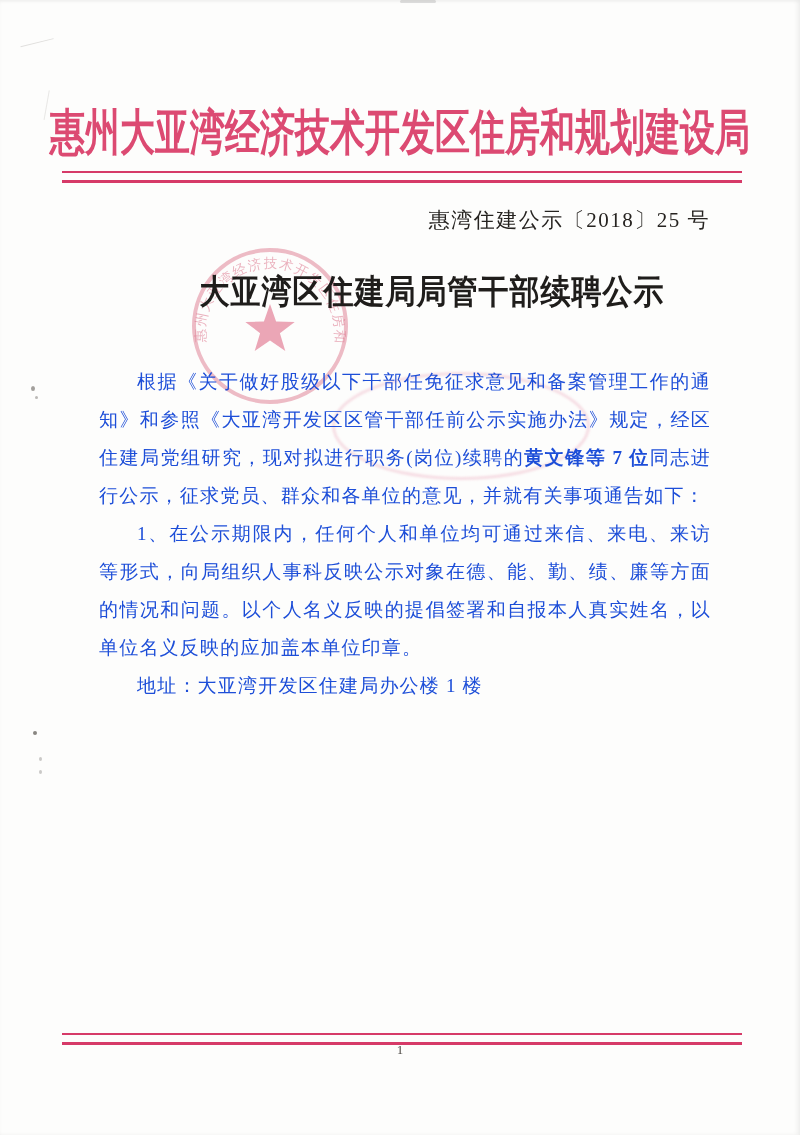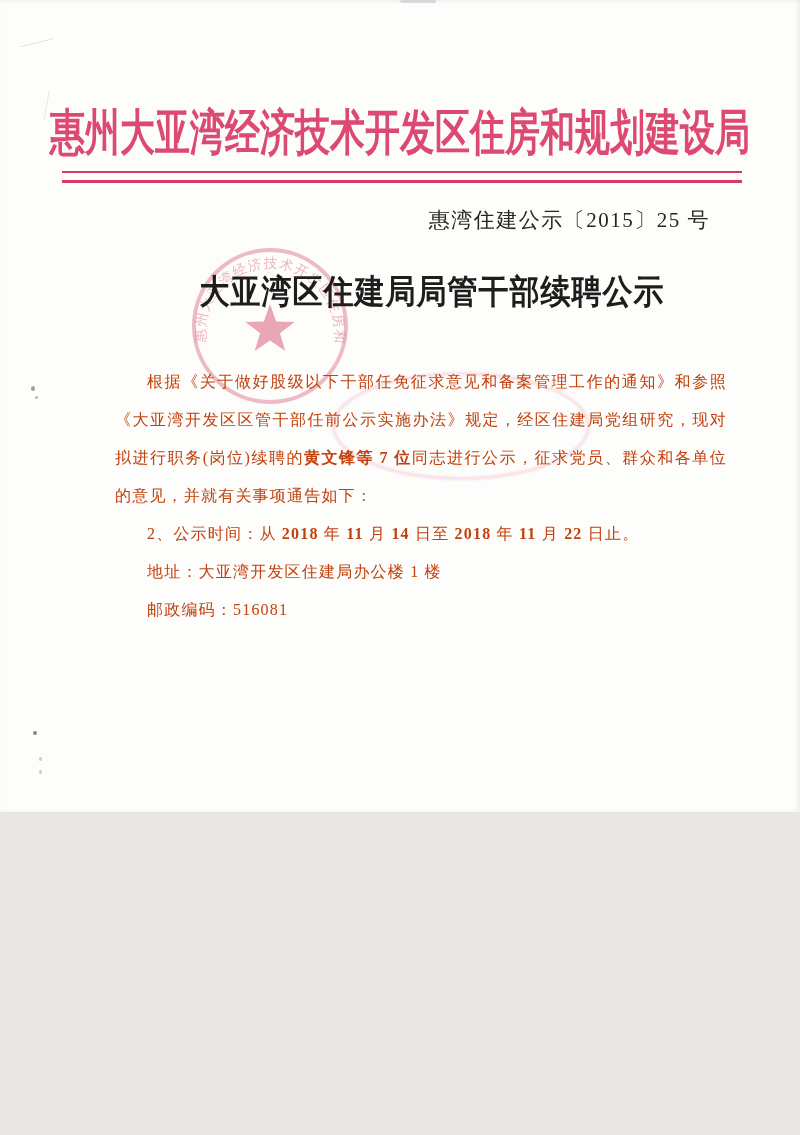--- a/index.html
+++ b/index.html
@@ -1,17 +1,17 @@
 <!DOCTYPE html>
 <html><head>
 <meta charset="utf-8">
 <style>
   html,body{margin:0;padding:0;background:#e9e7e4;}
   .page{
-    position:relative;width:800px;height:812px;margin:0 auto;
+    position:relative;width:800px;height:1135px;margin:0 auto;
     background:#fdfdfc;overflow:hidden;
     font-family:"Liberation Serif","DejaVu Serif",serif;
     box-shadow:inset -3px 0 4px rgba(0,0,0,.05), inset 0 2px 3px rgba(0,0,0,.03);
   }
   
   .org{
     position:absolute;top:92px;left:60px;width:680px;height:80px;
     display:flex;align-items:center;justify-content:center;
   }
   .org span{
@@ -45,22 +45,22 @@
   }
   
   .ghost{
     position:absolute;left:332px;top:372px;width:252px;height:102px;
     border:3px solid rgba(233,158,178,.33);border-radius:50%;
     filter:blur(1.2px);z-index:1;
   }
   
   .bodytext{
     position:absolute;left:99px;top:363px;width:612px;z-index:2;
-    font-size:16px;line-height:38px;color:#c2410c;
-    text-align:justify;text-justify:inter-character;letter-spacing:1.2px;margin-left:16px;
+    font-size:19px;line-height:38px;color:#1d4ed8;
+    text-align:justify;text-justify:inter-character;letter-spacing:1.2px;
   }
   .para{margin:0;text-indent:2em;}
   .para .b{font-weight:700;}
   
   .pagenum{
     position:absolute;top:1042px;left:0;width:100%;text-align:center;
     font-size:13px;color:#4e4a47;z-index:2;
   }
   
   .speck{position:absolute;background:#57524d;border-radius:50%;z-index:3;}
@@ -80,44 +80,43 @@
 <body>
 
 <div class="page" style="--hdr: #dc4a72; --rule: #d63a68;">
 
   <div class="org">
     <span>惠州大亚湾经济技术开发区住房和规划建设局</span>
   </div>
 
   <div class="rule rule-top"></div>
 
-  <div class="docnum">惠湾住建公示〔2015〕25 号</div>
+  <div class="docnum">惠湾住建公示〔2018〕25 号</div>
 
   <div class="seal">
     <svg width="160" height="160" viewBox="0 0 160 160">
       <circle cx="80" cy="80" r="76" fill="none" stroke="rgba(219,109,134,0.50)" stroke-width="4"></circle>
       <path id="sealArc" d="M 16 98 A 65 65 0 1 1 144 98" fill="none"></path>
       <text font-size="13.5" fill="rgba(216,104,130,0.55)" letter-spacing="1.5" font-family="Liberation Serif, DejaVu Serif, serif">
         <textPath id="seal-arc-tp" href="#sealArc" startOffset="2">惠州大亚湾经济技术开发区住房和规划建设局</textPath>
       </text>
       <polygon points="80,58 86.1,75.6 104.7,76 89.9,87.2 95.3,105 80,94.4 64.7,105 70.1,87.2 55.3,76 73.9,75.6" fill="rgba(226,122,147,0.72)"></polygon>
     </svg>
   </div>
 
   <div class="ghost"></div>
 
   <h1 class="title">
     <span>大亚湾区住建局局管干部续聘公示</span>
   </h1>
 
   <div class="bodytext" id="body-text">
       <p class="para"><span>根据《关于做好股级以下干部任免征求意见和备案管理工作的通知》和参照《大亚湾开发区区管干部任前公示实施办法》规定，经区住建局党组研究，现对拟进行职务(岗位)续聘的</span><span class="b">黄文锋等 7 位</span><span>同志进行公示，征求党员、群众和各单位的意见，并就有关事项通告如下：</span></p>
-      <p class="para"><span>2、公示时间：从 </span><span class="b">2018</span><span> 年 </span><span class="b">11</span><span> 月 </span><span class="b">14</span><span> 日至 </span><span class="b">2018</span><span> 年 </span><span class="b">11</span><span> 月 </span><span class="b">22</span><span> 日止。</span></p>
+      <p class="para"><span>1、在公示期限内，任何个人和单位均可通过来信、来电、来访等形式，向局组织人事科反映公示对象在德、能、勤、绩、廉等方面的情况和问题。以个人名义反映的提倡签署和自报本人真实姓名，以单位名义反映的应加盖本单位印章。</span></p>
       <p class="para"><span>地址：大亚湾开发区住建局办公楼 1 楼</span></p>
-      <p class="para"><span>邮政编码：516081</span></p>
     </div>
 
   <div class="rule rule-bottom"></div>
   <div class="pagenum">1</div>
 
   <div class="speck sp1"></div>
   <div class="speck sp2"></div>
   <div class="speck sp3"></div>
   <div class="speck sp4"></div>
   <div class="speck sp5"></div>

